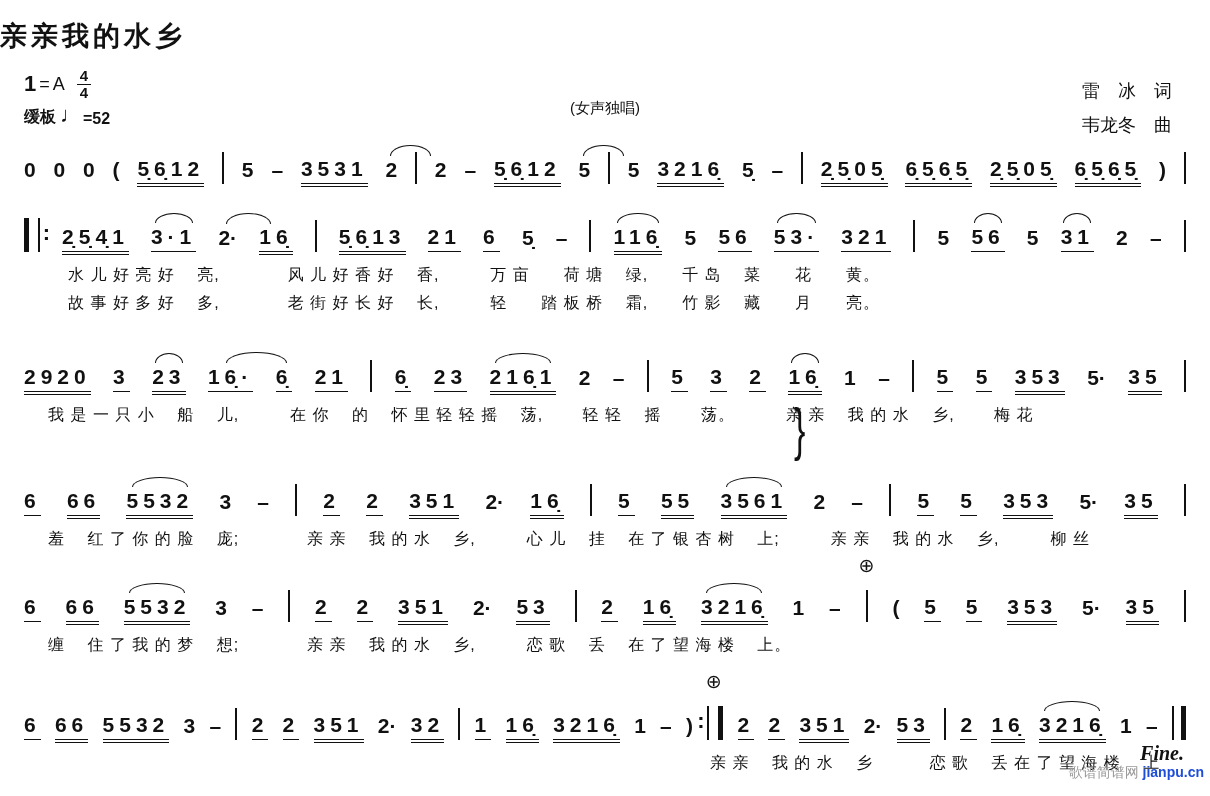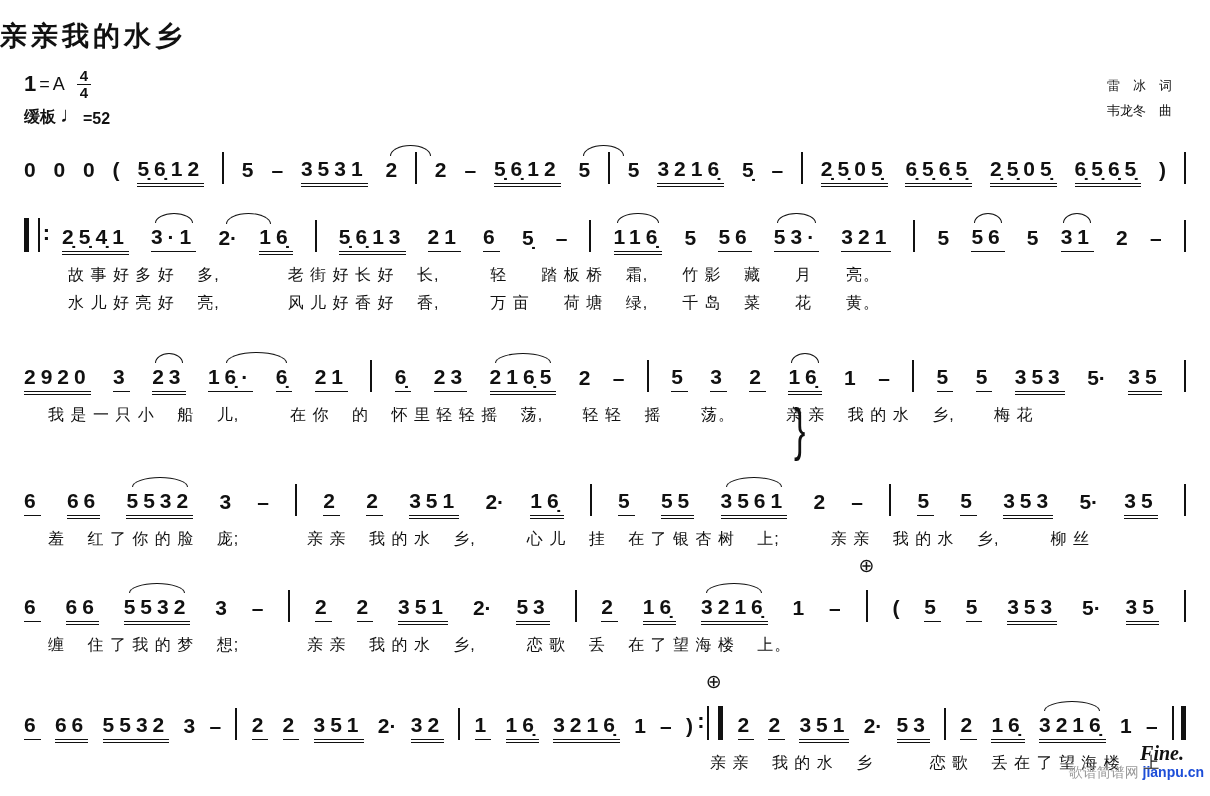--- a/index.html
+++ b/index.html
@@ -3,21 +3,21 @@
 <meta charset="utf-8">
 <style>
   html,body{margin:0;padding:0;background:#fff;}
   .page{position:relative;width:1210px;height:796px;background:#fff;overflow:hidden;
         font-family:"Liberation Sans",sans-serif;color:#111;}
   .title{position:absolute;top:18px;left:0;width:100%;text-align:left;
          font-size:27px;font-weight:bold;letter-spacing:4px;}
   .subtitle{position:absolute;top:62px;left:0;width:100%;text-align:center;
             font-size:17px;font-weight:bold;}
   .voice{position:absolute;top:99px;left:0;width:100%;text-align:center;font-size:15px;}
-  .credits{position:absolute;top:74px;right:38px;text-align:center;font-size:13px;line-height:1.9;}
+  .credits{position:absolute;top:74px;right:38px;text-align:center;font-size:18px;line-height:1.9;}
   .keyrow{position:absolute;top:68px;left:24px;font-size:18px;display:flex;align-items:center;}
   .keyrow .k1{font-weight:bold;font-size:22px;}
   .keyrow .keq{margin:0 3px;}
   .frac{display:inline-flex;flex-direction:column;align-items:center;margin-left:12px;
         font-size:15px;font-weight:bold;line-height:1.05;}
   .frac .top{border-bottom:1.5px solid #111;padding:0 3px;}
   .temporow{position:absolute;top:102px;left:24px;font-size:16px;font-weight:bold;display:flex;align-items:flex-end;}
   .temporow .qnote{font-size:22px;margin:0 1px 0 4px;}
   
   .system{position:absolute;left:22px;right:22px;}
@@ -47,20 +47,21 @@
   .fine{position:absolute;top:742px;right:26px;font-family:"Liberation Serif",serif;
         font-style:italic;font-weight:bold;font-size:20px;}
   .watermark{position:absolute;top:764px;right:6px;font-size:14px;color:#999;}
   .watermark a{color:#1d4ed8;font-weight:bold;text-decoration:none;margin-top:14px;}
 </style>
 </head>
 <body>
 
 <div class="page">
   <div class="title">亲亲我的水乡</div>
+  <div class="voice">(女声独唱)</div>
 
   <div class="credits">
     <div>雷　冰　词</div>
     <div>韦龙冬　曲</div>
   </div>
 
   <div class="keyrow">
     <span class="k1">1</span>
     <span class="keq">=</span>
     <span>A</span>
@@ -129,35 +130,35 @@
           <span class="note u1">321</span>
           <span class="bar"></span>
           <span class="note plain">5</span>
           <span class="note u1 arc">56</span>
           <span class="note plain">5</span>
           <span class="note u1 arc">31</span>
           <span class="note plain">2</span>
           <span class="sym">–</span>
           <span class="bar"></span>
         </div>
+        <div class="lyric" style="padding-left: 46px;">水 儿 好 亮 好　 亮,　　　　风 儿 好 香 好　 香,　　　万 亩　　荷 塘　 绿,　　千 岛　 菜　　花　　黄。</div>
         <div class="lyric" style="padding-left: 46px;">故 事 好 多 好　 多,　　　　老 街 好 长 好　 长,　　　轻　　踏 板 桥　 霜,　　竹 影　 藏　　月　　亮。</div>
-        <div class="lyric" style="padding-left: 46px;">水 儿 好 亮 好　 亮,　　　　风 儿 好 香 好　 香,　　　万 亩　　荷 塘　 绿,　　千 岛　 菜　　花　　黄。</div>
       </div>
       <div class="system" style="top: 344px;">
         <div class="notes">
           <span class="note u2">2920</span>
           <span class="note u1">3</span>
           <span class="note u2 arc">23</span>
           <span class="note u1 tie">16̣·</span>
           <span class="note u1">6̣</span>
           <span class="note u1">21</span>
           <span class="bar"></span>
           <span class="note u1">6̣</span>
           <span class="note u1">23</span>
-          <span class="note u2 arc">216̣5</span>
+          <span class="note u2 arc">216̣1</span>
           <span class="note plain">2</span>
           <span class="sym">–</span>
           <span class="bar"></span>
           <span class="note u1">5</span>
           <span class="note u1">3</span>
           <span class="note u1">2</span>
           <span class="note u2 arc">16̣</span>
           <span class="note plain">1</span>
           <span class="sym">–</span>
           <span class="bar"></span>

